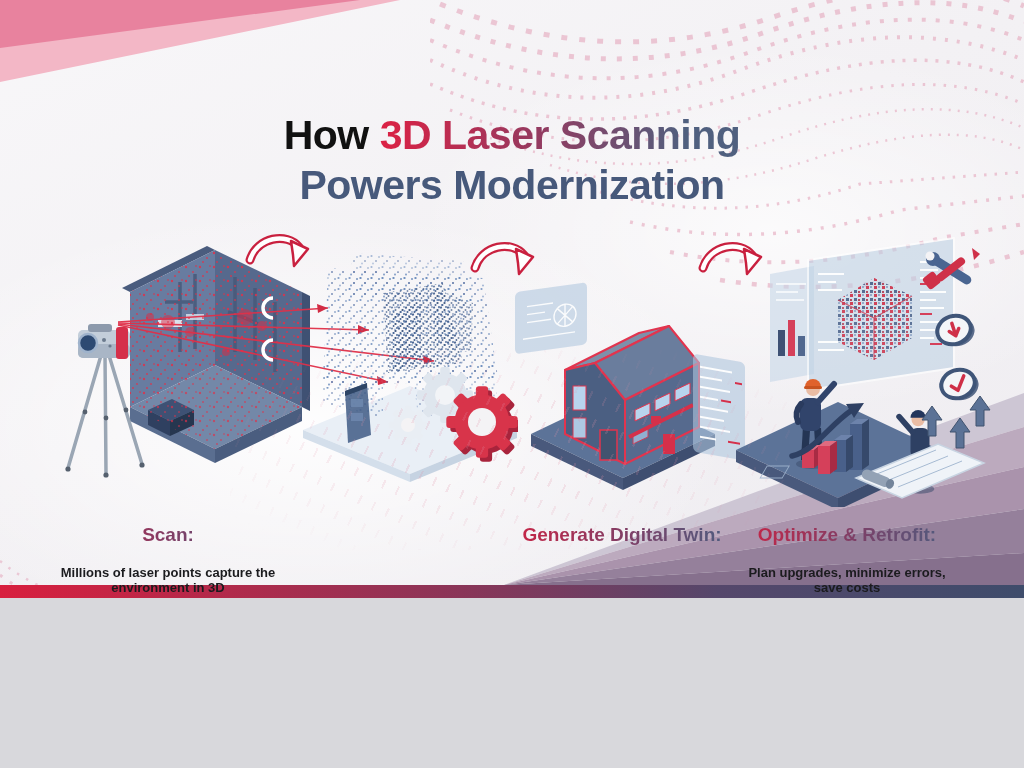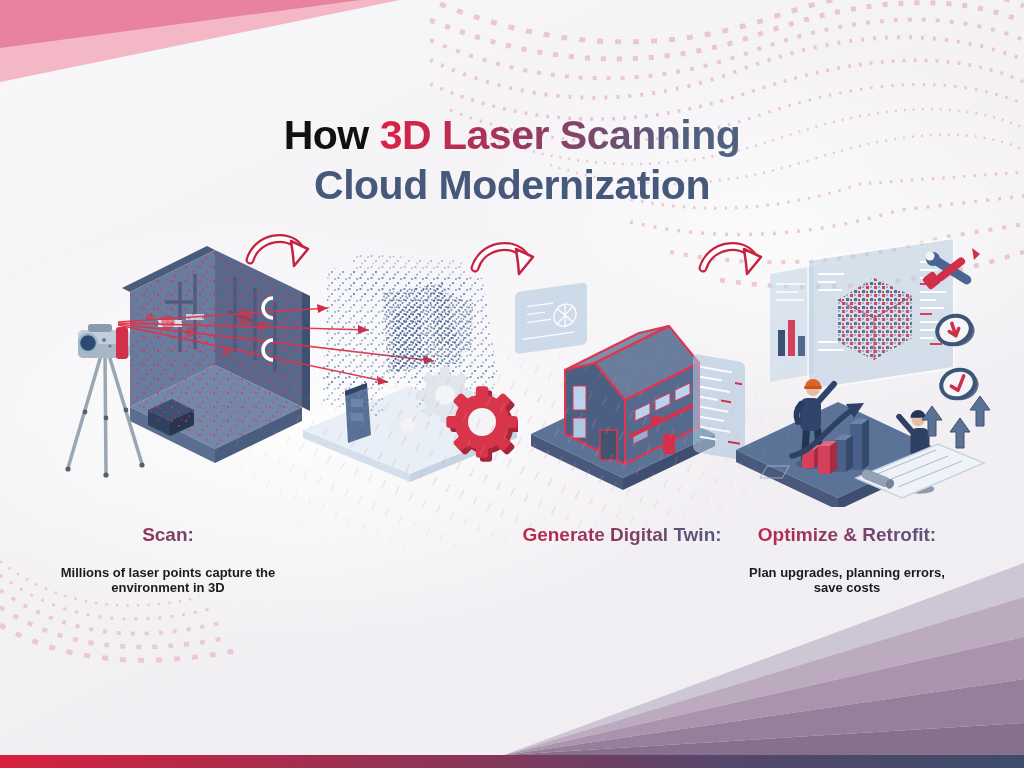--- a/index.html
+++ b/index.html
@@ -1,17 +1,17 @@
 <!DOCTYPE html>
 <html><head>
 <meta charset="utf-8">
 <style>
   html,body{margin:0;padding:0;}
   body{font-family:"Liberation Sans",sans-serif;background:#d8d8dc;}
-  .stage{position:relative;width:1024px;height:768px;overflow:hidden;
+  .stage{position:relative;width:1024px;height:598px;overflow:hidden;
     background:linear-gradient(155deg,#f8f7f9 0%,#f3f1f4 45%,#efedf1 100%);}
   
   .sheen{position:absolute;inset:0;background:
     radial-gradient(60% 40% at 30% 55%, rgba(255,255,255,.9), rgba(255,255,255,0) 70%),
     radial-gradient(50% 35% at 75% 30%, rgba(255,255,255,.7), rgba(255,255,255,0) 70%);}
   .layer{position:absolute;}
   
   .hatch{left:230px;top:350px;width:560px;height:200px;opacity:.5;
     background:repeating-linear-gradient(115deg, rgba(226,146,168,.38) 0 2px, transparent 2px 15px);
     -webkit-mask:repeating-linear-gradient(25deg,#000 0 9px,transparent 9px 24px),
@@ -129,21 +129,21 @@
     <polygon points="0,210 520,52 520,92" fill="#BCAABE"></polygon>
     <polygon points="0,210 520,92 520,134" fill="#AA93AC"></polygon>
     <polygon points="0,210 520,134 520,178" fill="#95809B"></polygon>
     <polygon points="0,210 520,178 520,210" fill="#86708D"></polygon>
   </svg>
 
   <div class="bottom-bar layer"></div>
 
   <h1 class="title">
     <span class="pfx">How</span><span class="grad">3D Laser Scanning</span>
-    <span class="ln2">Cloud Modernization</span>
+    <span class="ln2">Powers Modernization</span>
   </h1>
 
   <svg class="layer" style="left:30px;top:222px" width="290" height="280" viewBox="0 0 290 280">
 
     <g>
       <polygon points="185,28 100,70 92,66 177,24" fill="#4A5C7E"></polygon>
       <polygon points="100,70 185,28 185,143 100,185" fill="#687CA0"></polygon>
       <polygon points="185,28 272,70 272,185 185,143" fill="#56698D"></polygon>
       <polygon points="272,70 280,74 280,189 272,185" fill="#3F5173"></polygon>
 
@@ -449,15 +449,15 @@
     <div class="cap-heading">Scan:</div>
     <div class="cap-body">Millions of laser points capture the environment in 3D</div>
   </div>
   <div class="caption c2">
   </div>
   <div class="caption c3">
     <div class="cap-heading">Generate Digital Twin:</div>
   </div>
   <div class="caption c4">
     <div class="cap-heading">Optimize &amp; Retrofit:</div>
-    <div class="cap-body">Plan upgrades, planning errors, save costs</div>
+    <div class="cap-body">Plan upgrades, minimize errors, save costs</div>
   </div>
 </div>
 
 </body></html>

